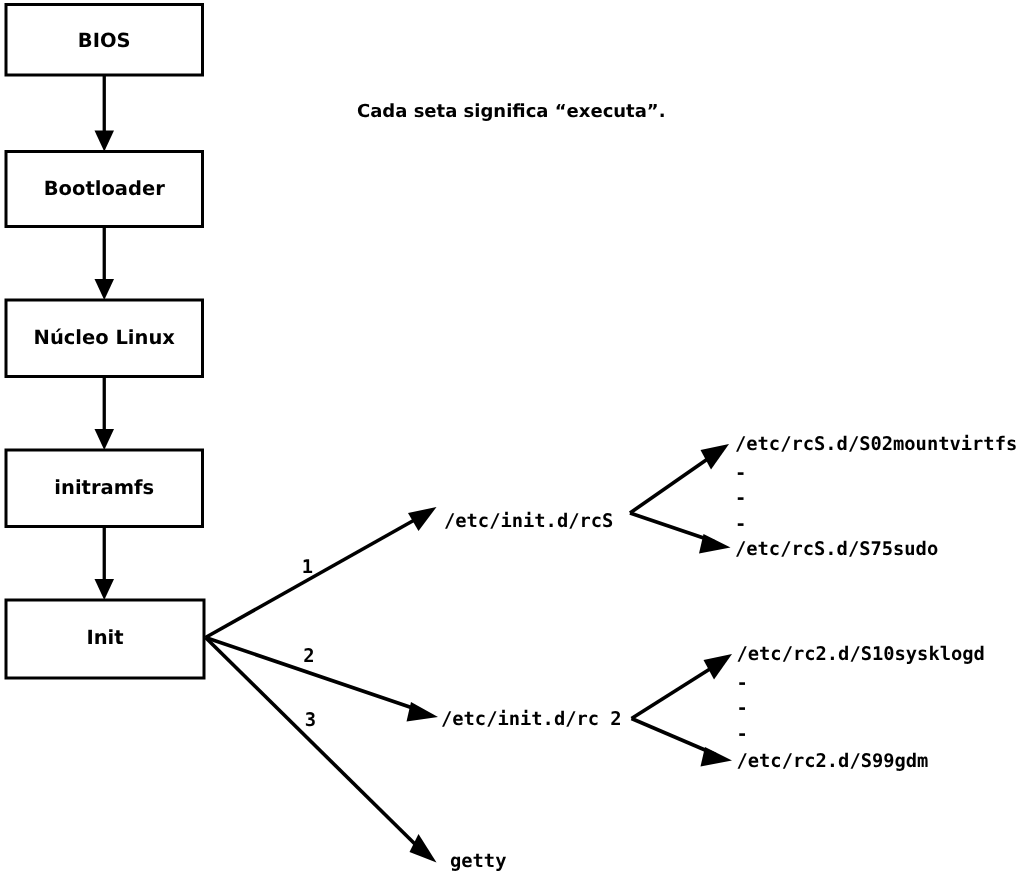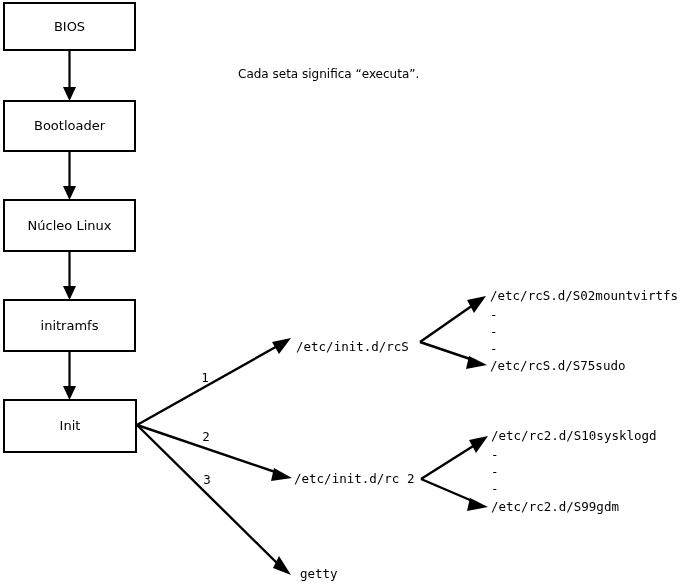--- a/index.html
+++ b/index.html
@@ -12,20 +12,21 @@
     width: 682px;
     height: 583px;
     overflow: hidden;
     font-family: "DejaVu Sans", sans-serif;
   }
   #diagram-root {
     position: relative;
     width: 682px;
     height: 583px;
     background: #ffffff;
+    font-weight: bold;
   }
   svg#boot-diagram {
     display: block;
     width: 682px;
     height: 583px;
   }
   .box-rect {
     fill: #ffffff;
     stroke: #000000;
     stroke-width: 2;

